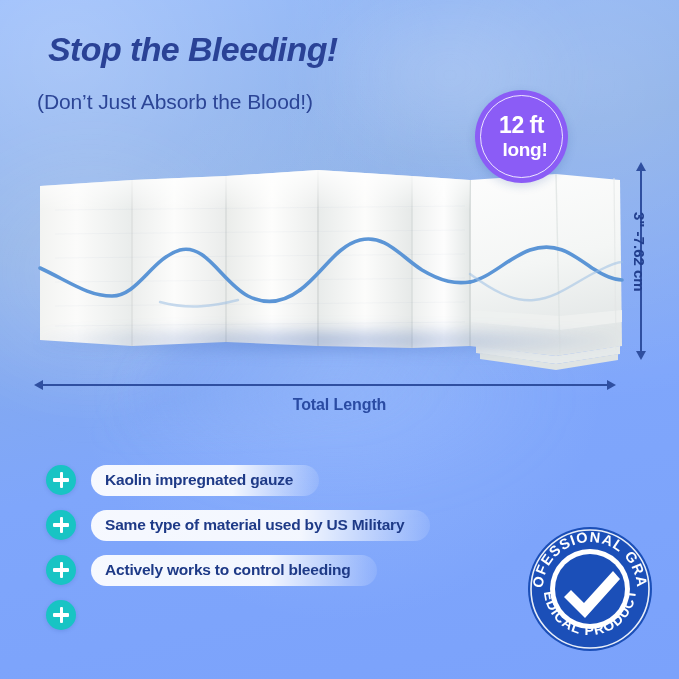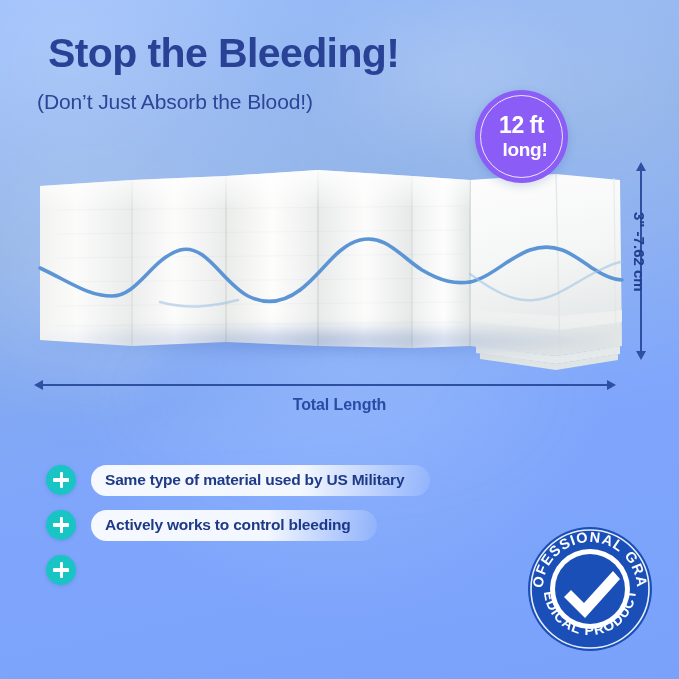--- a/index.html
+++ b/index.html
@@ -54,25 +54,26 @@
     width: 420px; height: 90px;
     background: linear-gradient(100deg, rgba(120,160,245,0.35), rgba(120,160,245,0) 70%);
     transform: skewX(-28deg);
     filter: blur(16px);
   }
 
   
   .headline {
     position: absolute;
     left: 48px; top: 30px;
-    font-size: 41px;
+    font-size: 34px;
     font-weight: bold;
     letter-spacing: -0.6px;
     color: #2a4296;
     white-space: nowrap;
+    font-style: italic;
   }
   .subhead {
     position: absolute;
     left: 37px; top: 90px;
     font-size: 21px;
     font-weight: normal;
     color: #2c4596;
     letter-spacing: -0.1px;
     white-space: nowrap;
   }
@@ -360,20 +361,27 @@
   <div class="hdim">
     <span class="ah-l"></span>
     <span class="ah-r"></span>
   </div>
   <div class="hdim-label">
     <div class="hdim-l1">Total Length</div>
   </div>
 
   <div class="features">
 
+    <div class="feat-row">
+      <span class="feat-icon">
+        <span class="pv"></span>
+          <span class="ph"></span>
+      </span>
+      <span class="feat-pill">Kaolin impregnated gauze</span>
+    </div>
 
     <div class="feat-row">
       <span class="feat-icon">
         <span class="pv"></span>
           <span class="ph"></span>
       </span>
       <span class="feat-pill">Same type of material used by US Military</span>
     </div>
 
     <div class="feat-row">

